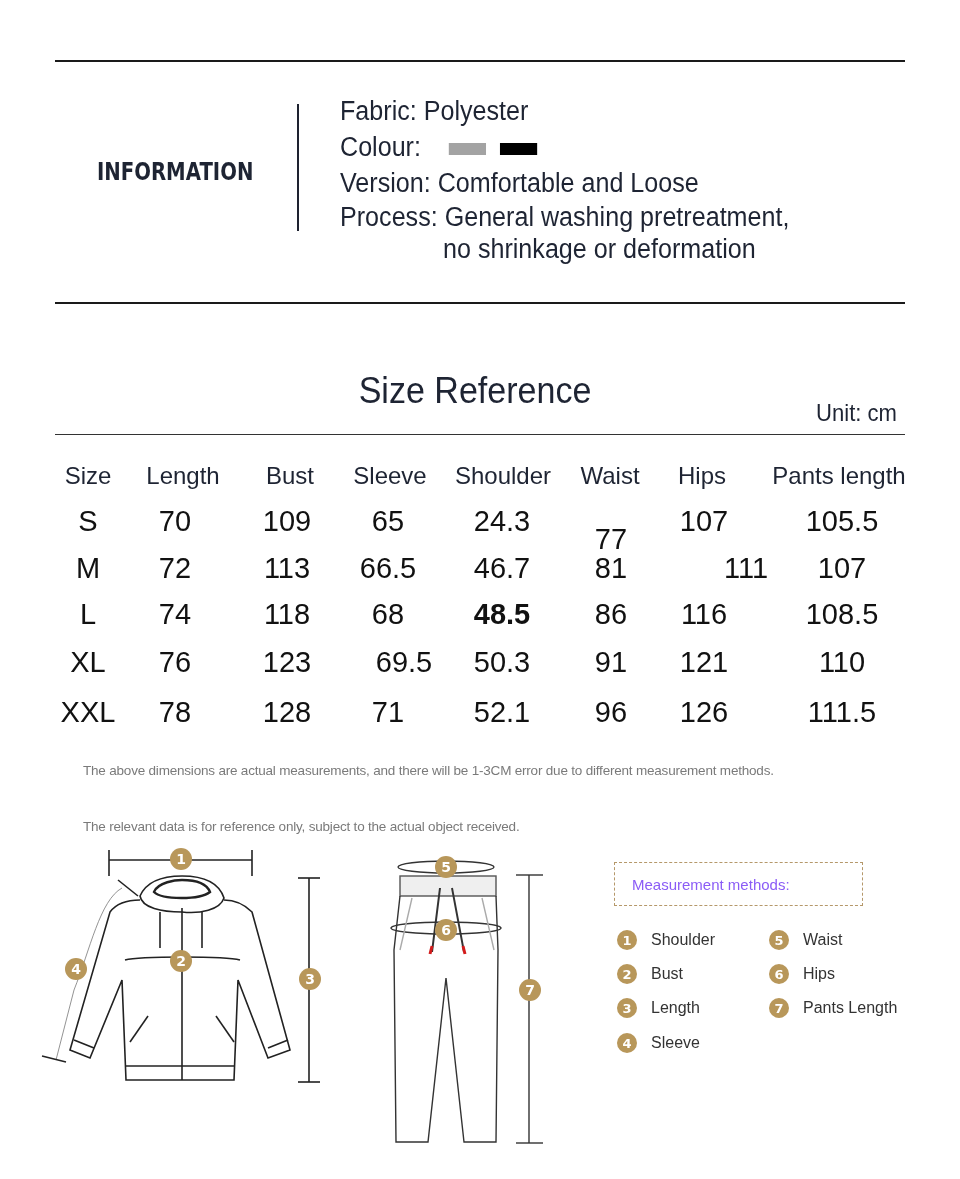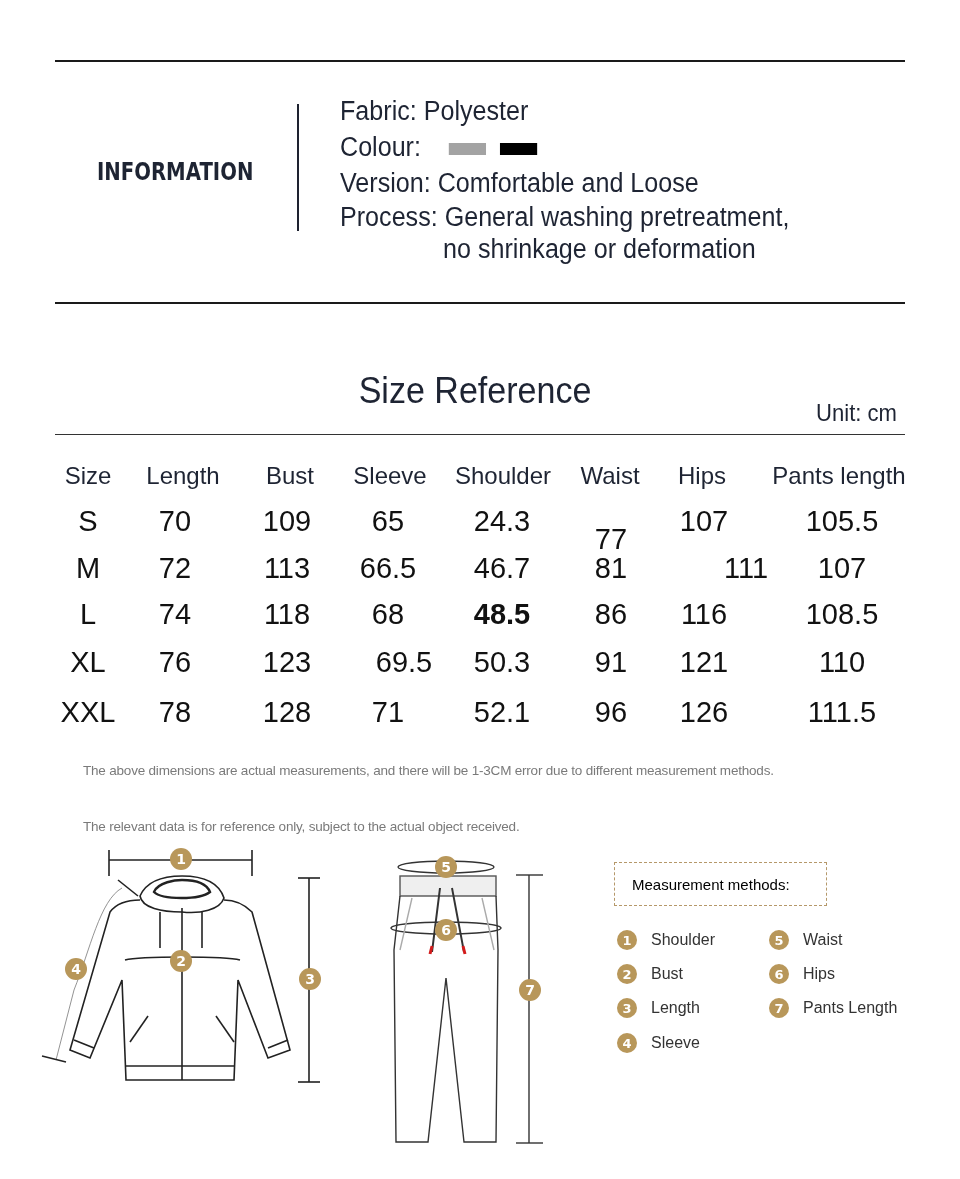--- a/index.html
+++ b/index.html
@@ -24,22 +24,22 @@
       position: absolute; left: 0; width: 950px; top: 370px; text-align: center;
       font-size: 37px; color: #1e2433; transform: scaleX(0.92);
     }
     .unit { position: absolute; right: 63px; top: 399px; font-size: 24px; color: #1e2433; transform: scaleX(0.92); transform-origin: right center; }
     .tbl-row { position: absolute; left: 0; width: 960px; height: 40px; }
     .cell { position: absolute; text-align: center; transform: translateX(-50%); white-space: nowrap; color: #111; }
     .hdr .cell { font-size: 24px; color: #1e2433; }
     .data .cell { font-size: 29px; }
     .note { position: absolute; left: 83px; font-size: 13.5px; color: #7a7a7a; white-space: nowrap; letter-spacing: -0.2px; }
     .mm-box {
-      position: absolute; left: 614px; top: 862px; width: 213px; height: 44px;
-      border: 1px dashed #b5986a; font-size: 15px; color: #000000; padding: 13px 0 0 17px;
+      position: absolute; left: 614px; top: 862px; width: 249px; height: 44px;
+      border: 1px dashed #b5986a; font-size: 15px; color: #8b5cf6; padding: 13px 0 0 17px;
     }
     .legend-item { position: absolute; display: flex; align-items: center; font-size: 16px; color: #333; }
     .badge {
       width: 20px; height: 20px; border-radius: 50%; background: #b8975a; color: #fff;
       font-weight: bold; font-size: 13px; display: flex; align-items: center; justify-content: center;
       font-family: "DejaVu Sans", sans-serif; margin-right: 14px;
     }
     .diagram-badge {
       position: absolute; width: 22px; height: 22px; border-radius: 50%; background: #b8975a; color: #fff;
       font-weight: bold; font-size: 14px; display: flex; align-items: center; justify-content: center;

